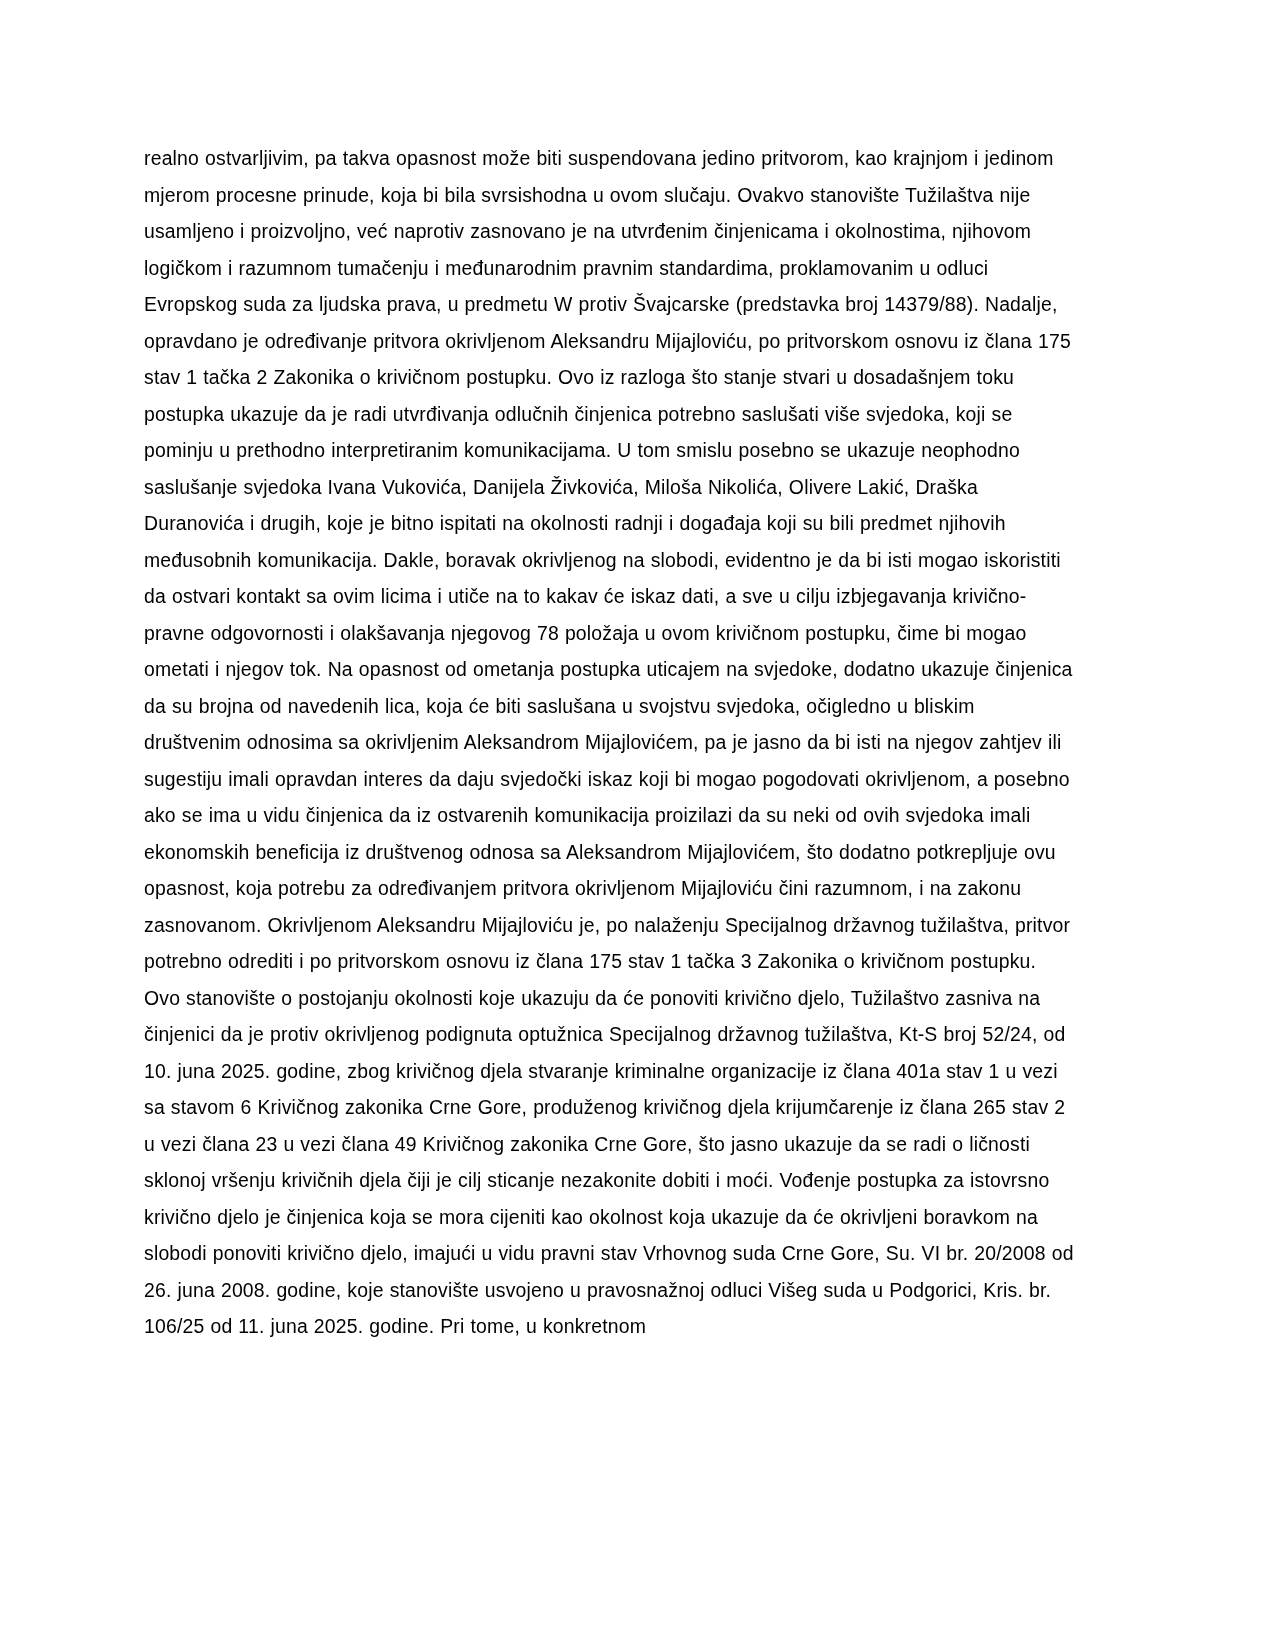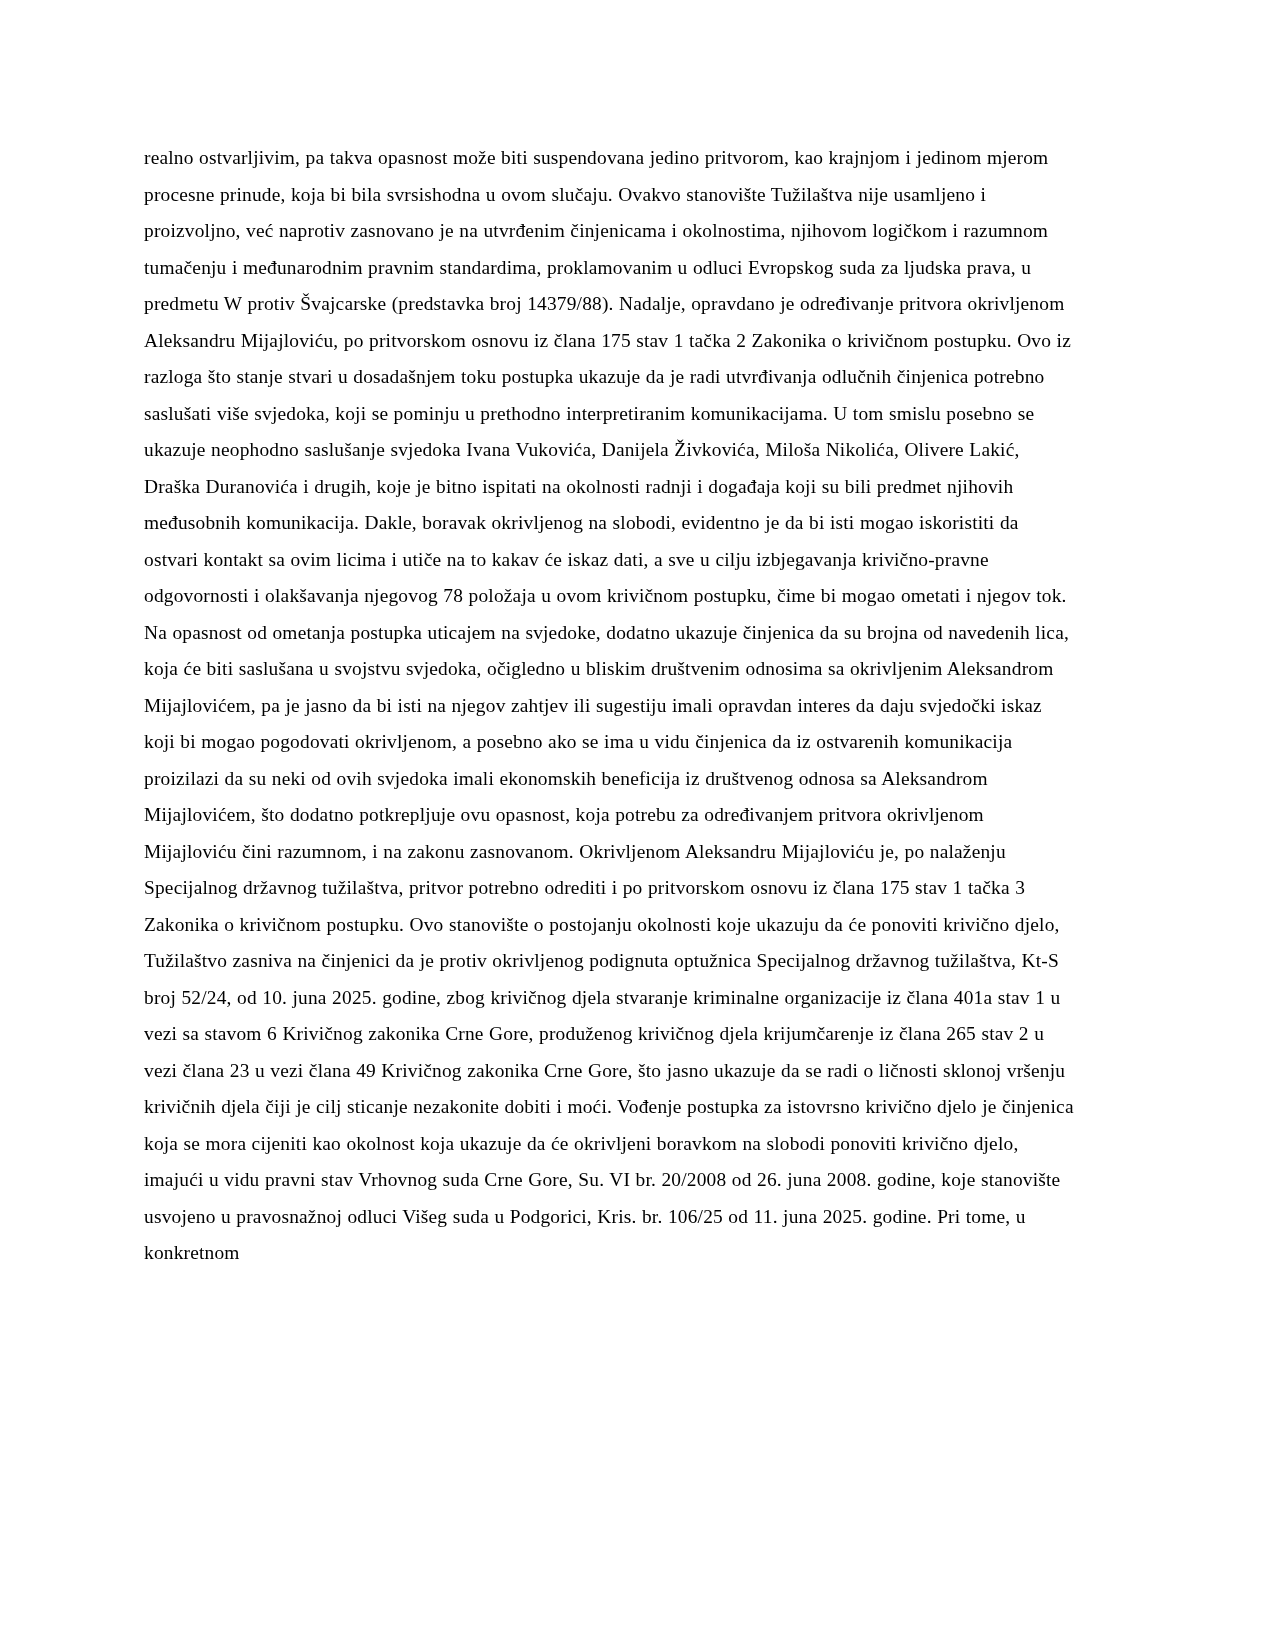--- a/index.html
+++ b/index.html
@@ -16,21 +16,21 @@
     box-sizing: border-box;
     overflow: hidden;
   }
   .doc-body {
     position: absolute;
     left: 144px;
     top: 140px;
     width: 930px;
   }
   .doc-paragraph {
-    font-family: Liberation Serif, serif;
+    font-family: Liberation Sans, sans-serif;
     font-size: 19.4px;
     line-height: 36.5px;
     color: #000000;
     text-align: left;
     margin: 0;
     letter-spacing: 0.01em;
     word-spacing: 0.02em;
     hyphens: none;
   }
 </style>

